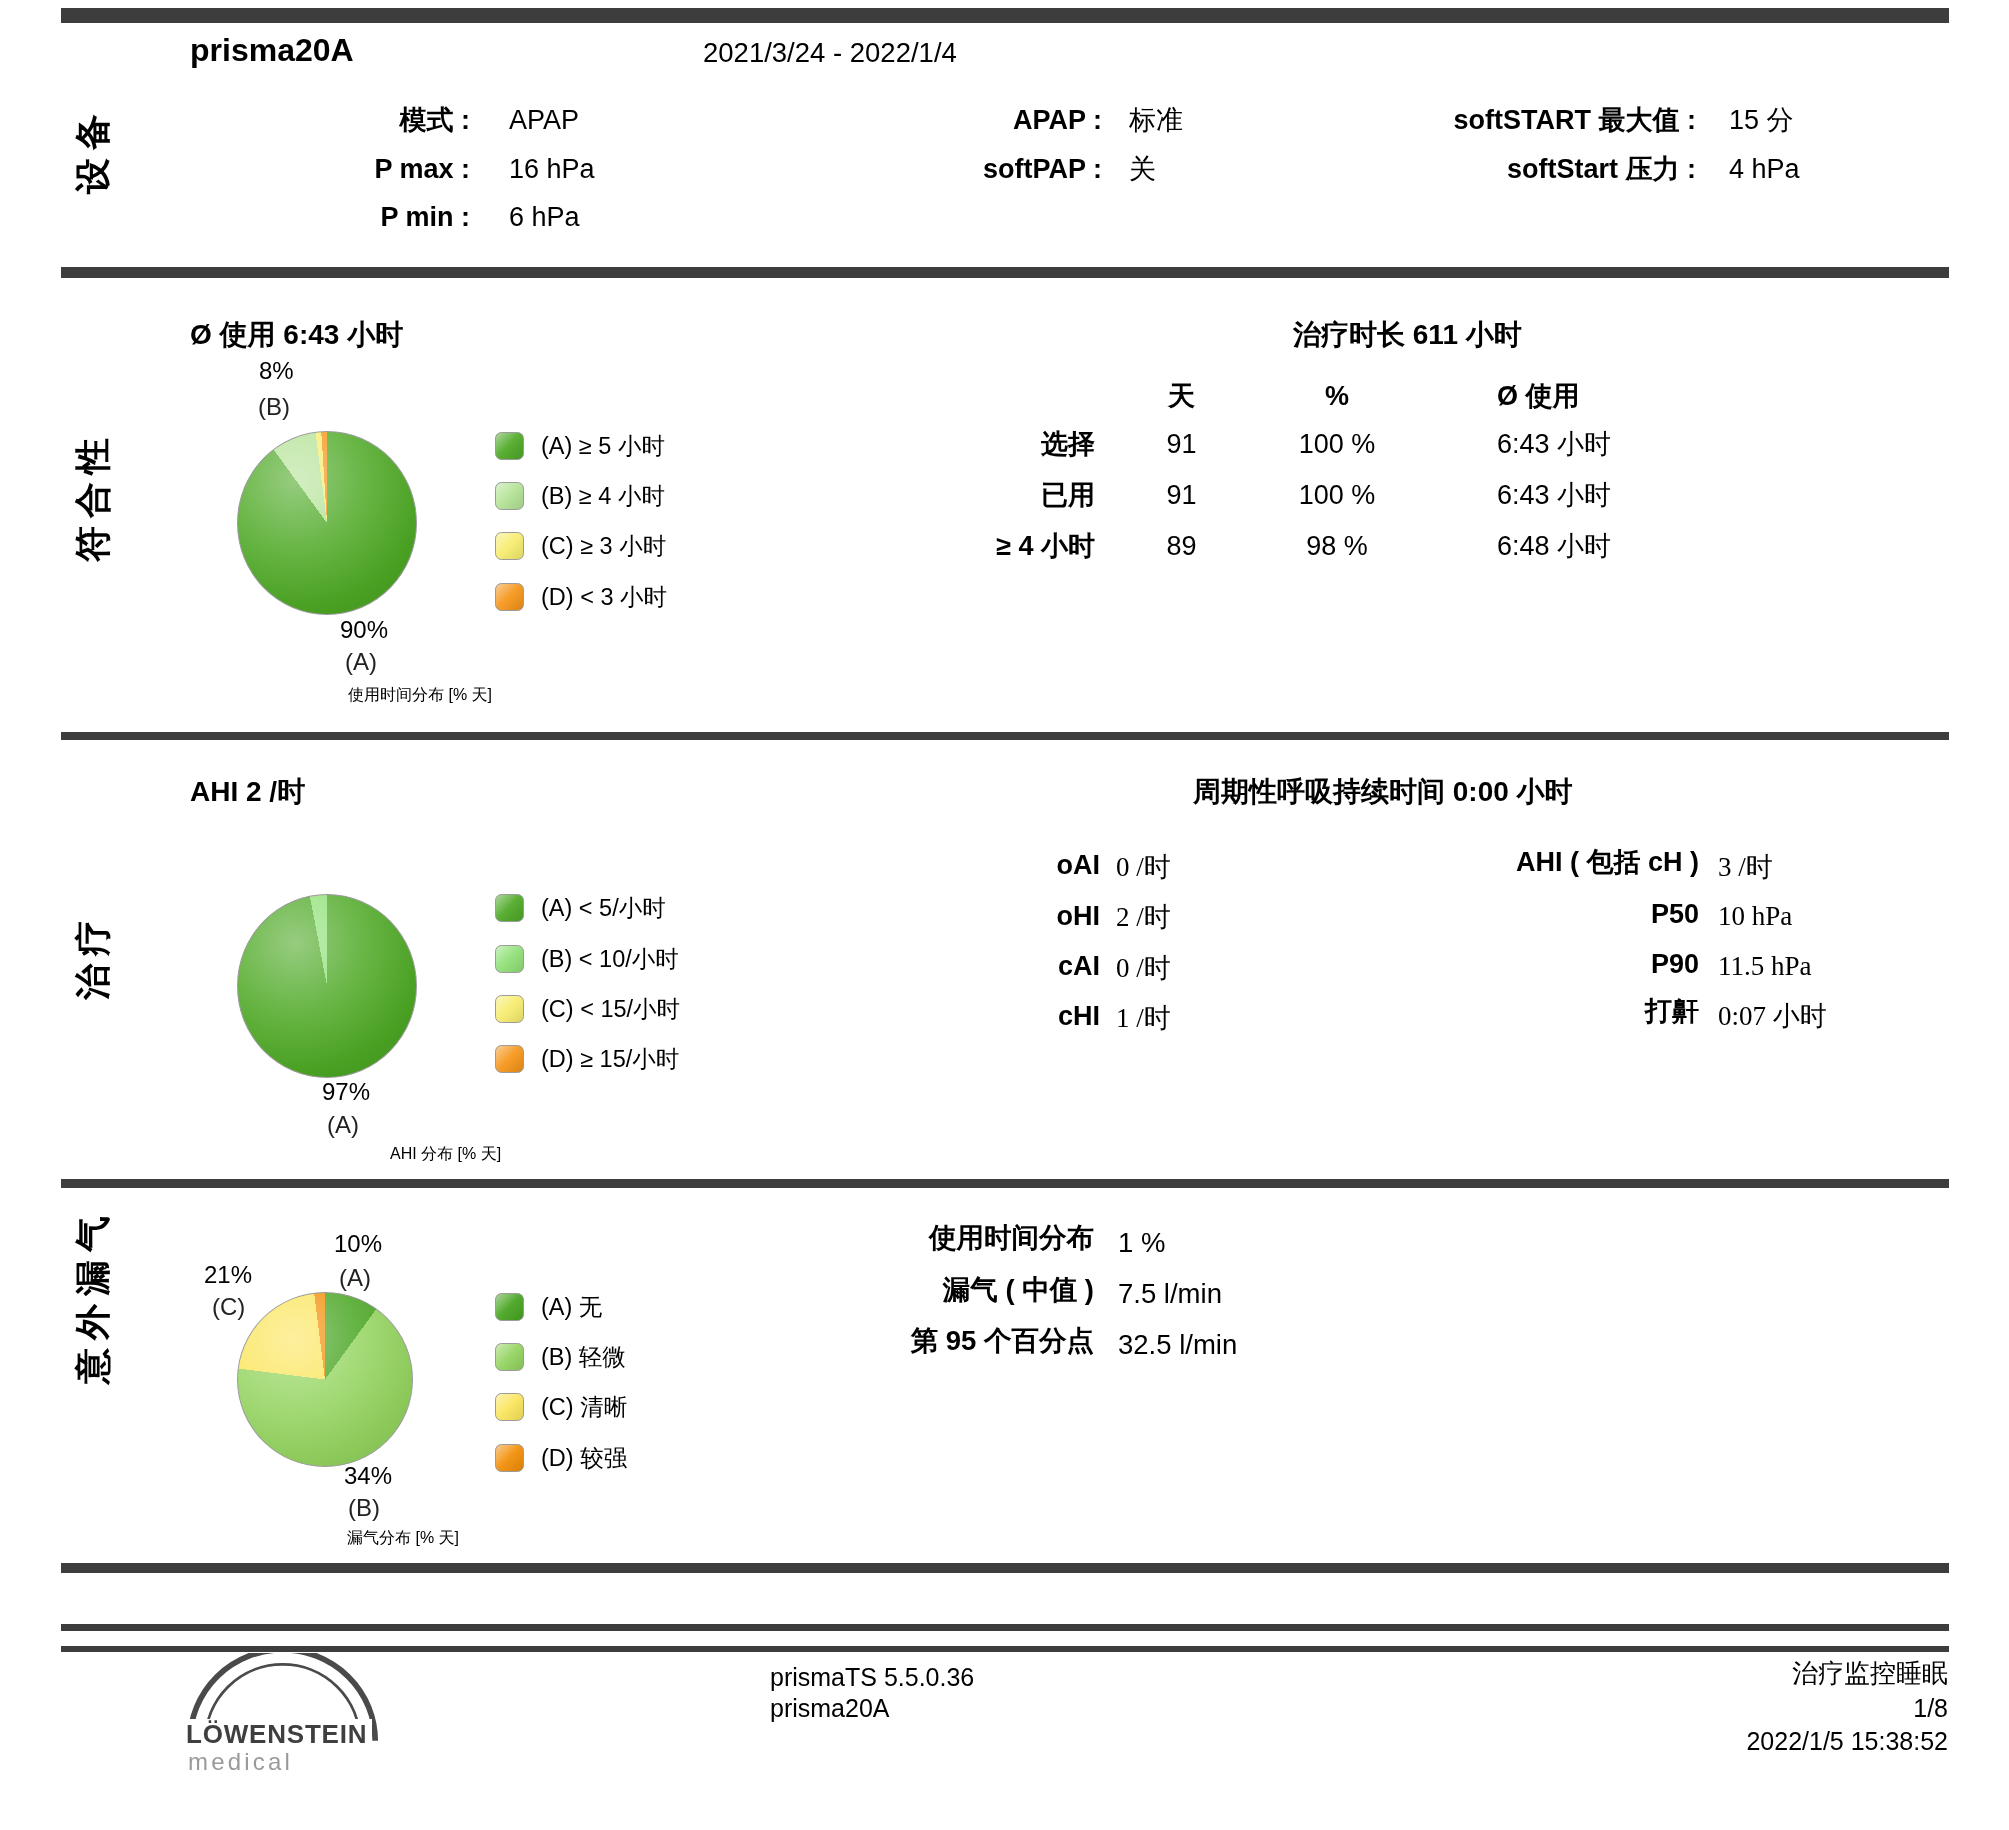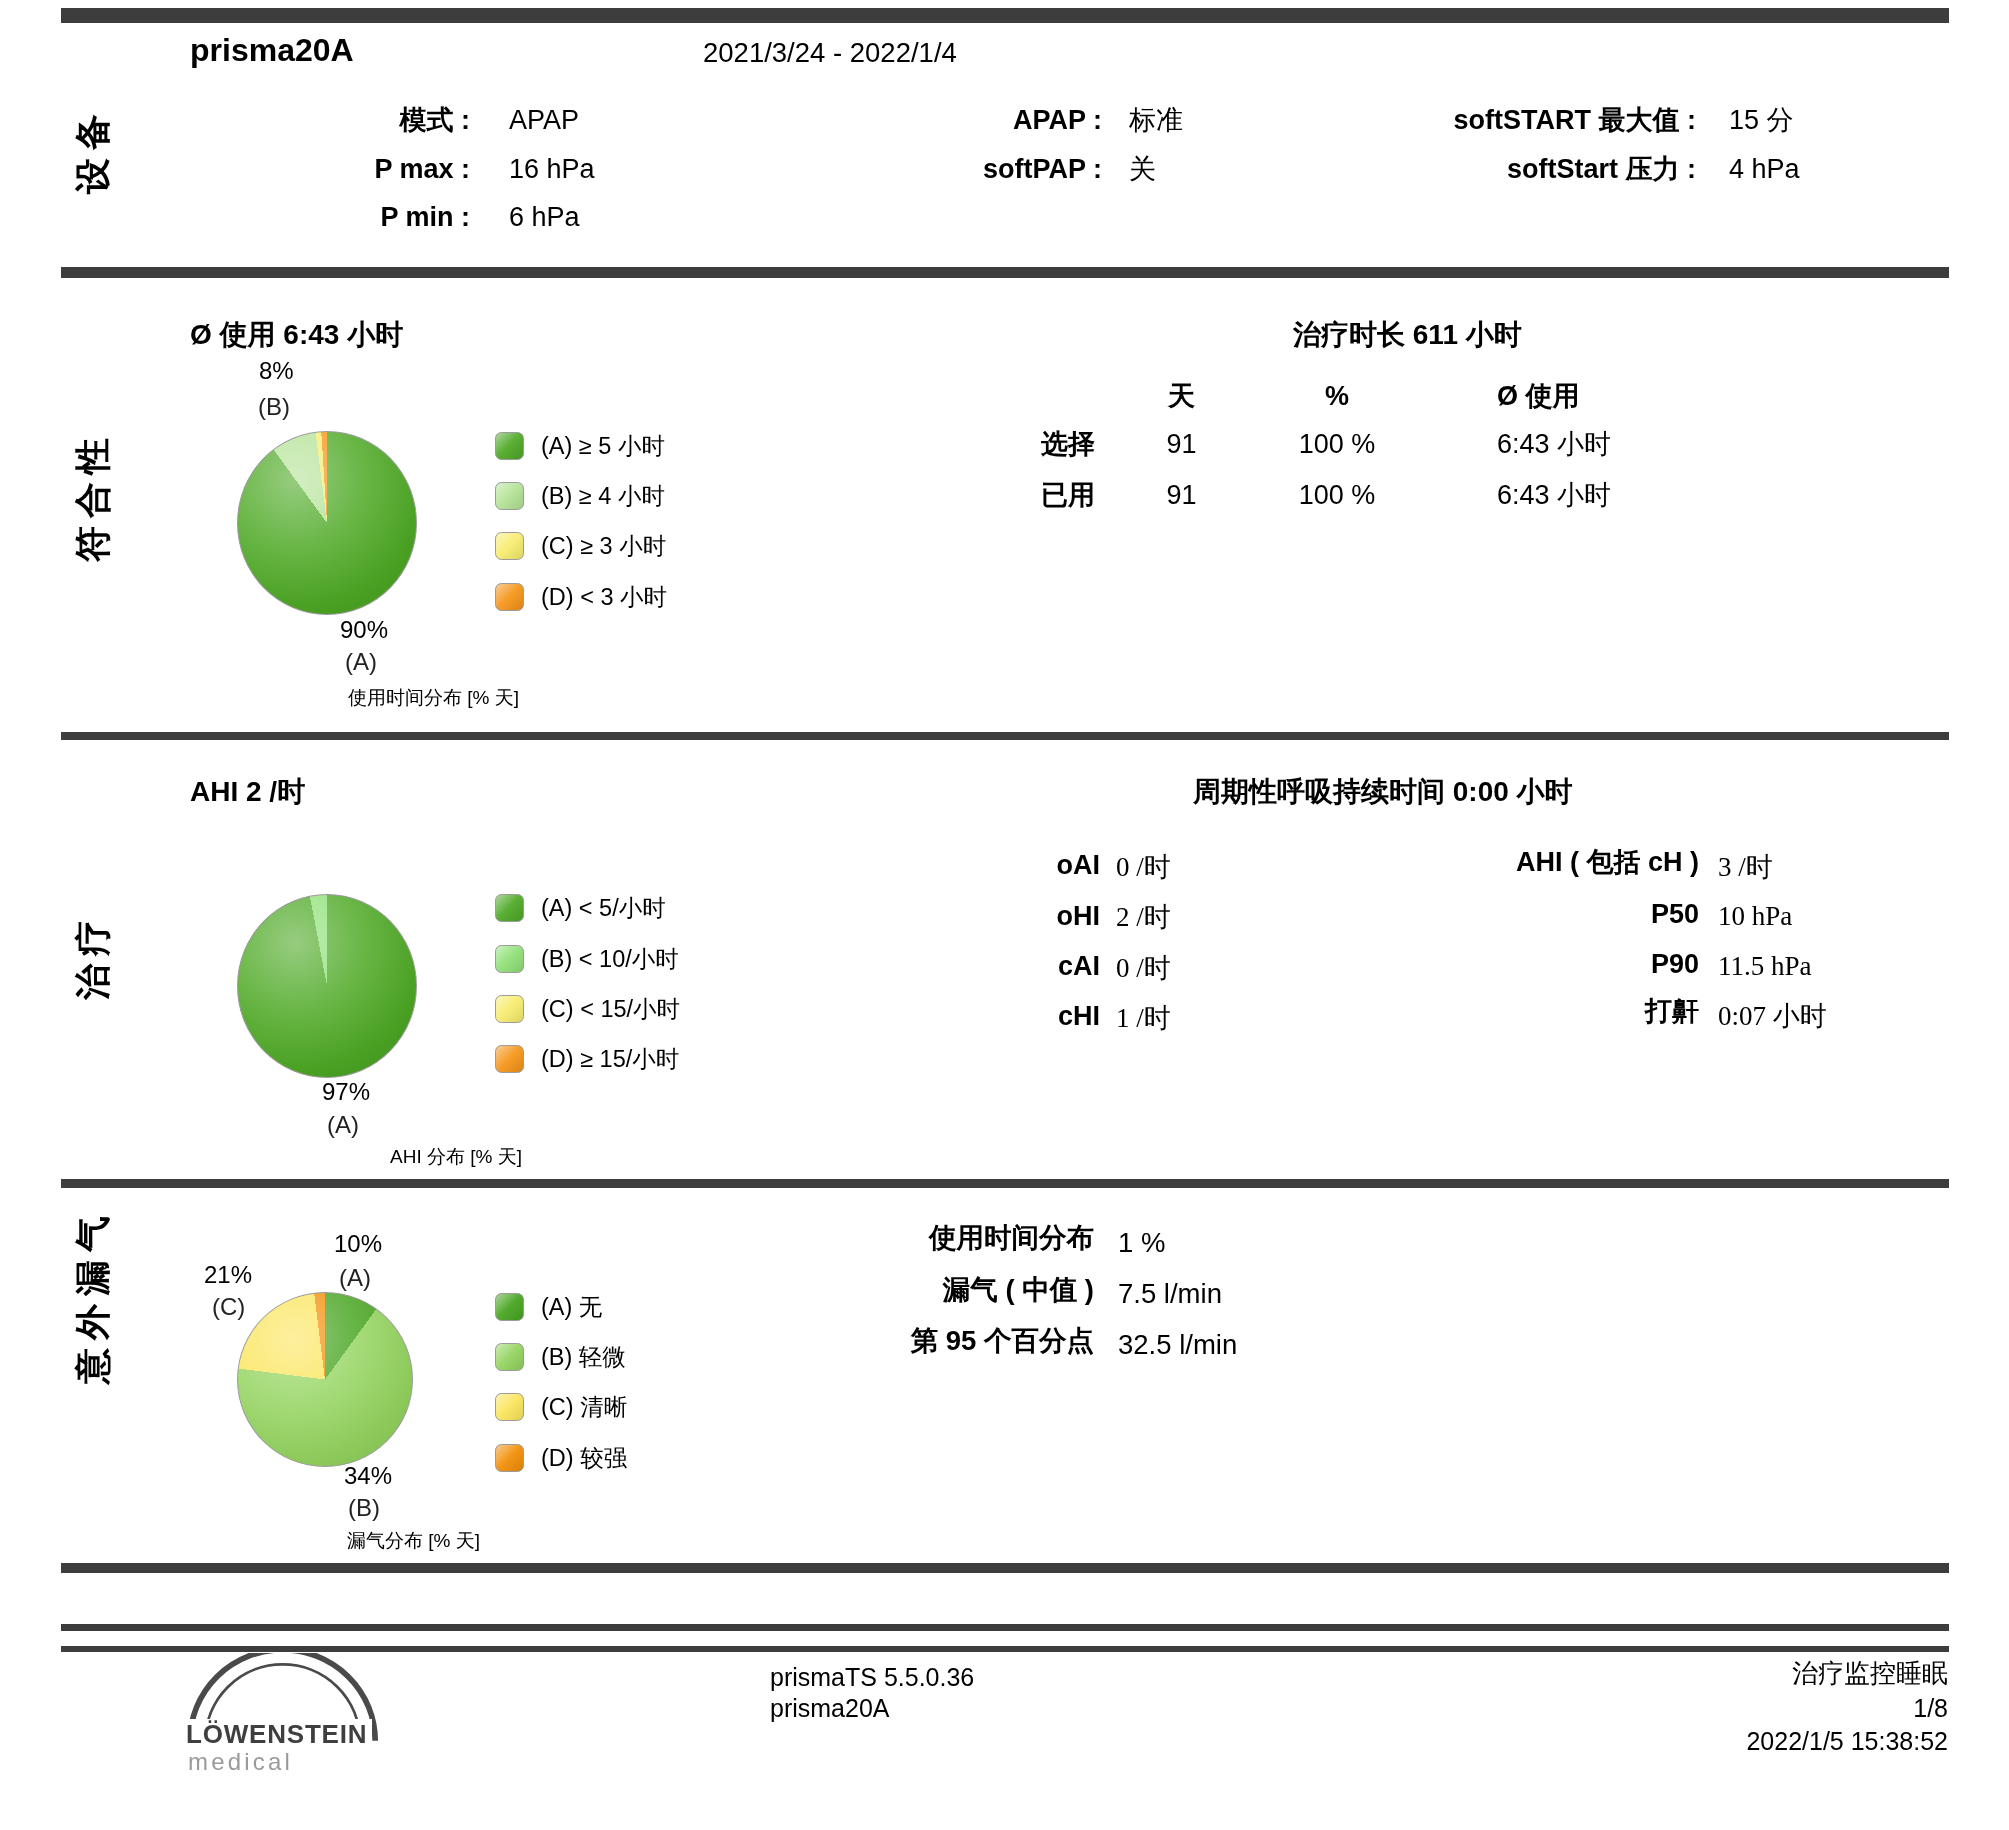--- a/index.html
+++ b/index.html
@@ -17,21 +17,21 @@
   .date-range{position:absolute;font-size:27.5px;white-space:nowrap;}
   .set-label{position:absolute;font-size:27px;font-weight:bold;text-align:right;line-height:37px;white-space:nowrap;}
   .set-value{position:absolute;font-size:27px;line-height:37px;white-space:nowrap;}
   .pie{position:absolute;border-radius:50%;border:0.8px solid #9b9b9b;}
   .pie .shine{
     position:absolute;inset:0;border-radius:50%;
     background:radial-gradient(circle at 32% 26%, rgba(255,255,255,.42), rgba(255,255,255,.16) 38%, rgba(0,0,0,.05) 72%, rgba(0,0,0,.14));
   }
   .pct{position:absolute;font-size:24px;white-space:nowrap;}
   .pct-sub{position:absolute;font-size:24px;color:#222;white-space:nowrap;}
-  .chart-caption{position:absolute;font-size:19px;white-space:nowrap;}
+  .chart-caption{position:absolute;font-size:16px;white-space:nowrap;}
   .legend-item{position:absolute;display:flex;align-items:center;}
   .swatch{
     width:29px;height:28px;border-radius:6.5px;border:0.8px solid #9b9b9b;box-sizing:border-box;
     background-image:linear-gradient(135deg, rgba(255,255,255,.55), rgba(255,255,255,.08) 48%, rgba(0,0,0,.10));
   }
   .legend-label{margin-left:17px;font-size:23.5px;line-height:28px;white-space:nowrap;}
   .trow{position:absolute;display:flex;font-size:27px;line-height:36px;}
   .trow .c-label{width:259px;text-align:right;font-weight:bold;white-space:nowrap;}
   .trow .c-days{width:117px;margin-left:28px;text-align:center;}
   .trow .c-pct{width:162px;margin-left:16px;text-align:center;}
@@ -124,20 +124,26 @@
     <div class="c-days">91</div>
     <div class="c-pct">100 %</div>
     <div class="c-avg">6:43 小时</div>
   </div>
   <div class="trow" style="left:836px;top:477px">
     <div class="c-label">已用</div>
     <div class="c-days">91</div>
     <div class="c-pct">100 %</div>
     <div class="c-avg">6:43 小时</div>
   </div>
+  <div class="trow" style="left:836px;top:528px">
+    <div class="c-label">≥ 4 小时</div>
+    <div class="c-days">89</div>
+    <div class="c-pct">98 %</div>
+    <div class="c-avg">6:48 小时</div>
+  </div>
 
   <div class="vlabel" style="left:93px;top:956px">治疗</div>
   <div class="sec-title" style="left:190px;top:773px">AHI 2 /时</div>
   <div class="sec-title" style="left:1193px;top:773px">周期性呼吸持续时间 0:00 小时</div>
 
   <div class="pie" style="left: 237px; top: 894px; width: 178px; height: 182px; background: conic-gradient(rgb(76, 168, 35) 0deg, rgb(76, 168, 35) 349.2deg, rgb(143, 224, 119) 349.2deg, rgb(143, 224, 119) 360deg);">
       <div class="shine"></div>
     </div>
   <div class="pct" style="left:322px;top:1078px">97%</div>
   <div class="pct-sub" style="left:327px;top:1111px">(A)</div>

